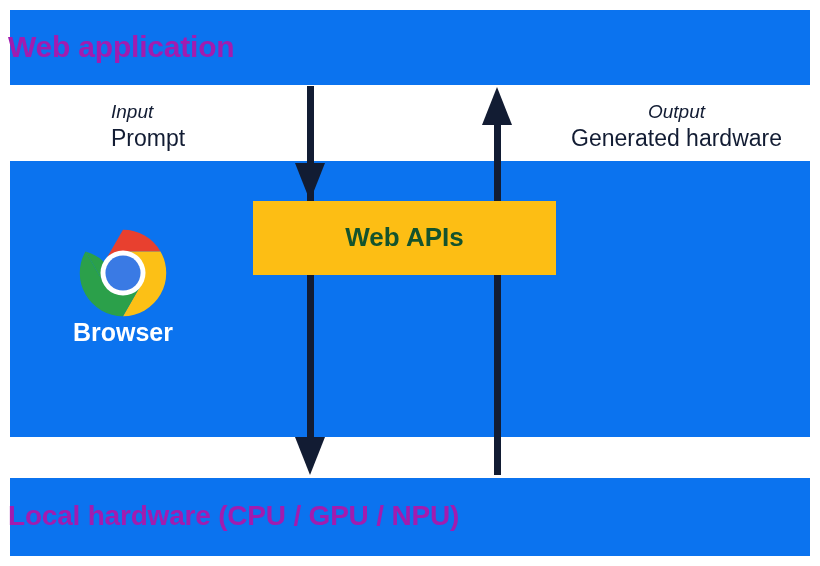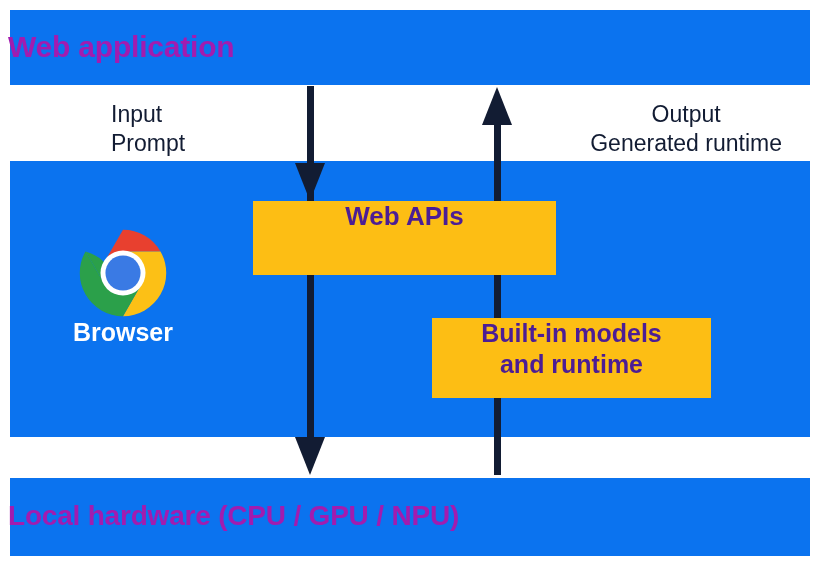--- a/index.html
+++ b/index.html
@@ -64,45 +64,45 @@
     border-bottom: 38px solid #121c33;
   }
   #arrow-down-head-mid { left: 295px; top: 163px; }
   #arrow-down-head-bot { left: 295px; top: 437px; }
   #arrow-up-head-top   { left: 482px; top: 87px;  }
 
   
   .yellow-box {
     position: absolute;
     background: #fdbe14;
-    color: #4c1d95;
+    color: #14532d;
     font-weight: bold;
     display: flex;
-    align-items: flex-start;
+    align-items: center;
     justify-content: center;
     text-align: center;
     line-height: 1.22;
   }
   #box-web-apis {
     left: 253px; top: 201px; width: 303px; height: 74px;
     font-size: 26px;
   }
   #box-builtin-models {
     left: 432px; top: 318px; width: 279px; height: 80px;
     font-size: 25px;
   }
 
   
   .edge-label {
     position: absolute;
     color: #121c33;
     line-height: 1.25;
     white-space: nowrap;
   }
-  .edge-label .kind  { display: block; font-size: 23px; font-weight: normal; }
+  .edge-label .kind  { display: block; font-size: 19px; font-weight: normal; font-style: italic; }
   .edge-label .value { display: block; font-size: 23px; font-weight: normal; }
   #label-input  { left: 111px; top: 100px; text-align: left; }
   #label-output { right: 38px; top: 100px; text-align: center; }
 
   
   #browser-group {
     position: absolute;
     left: 55px;
     top: 228px;
     width: 136px;
@@ -136,33 +136,27 @@
   <div class="arrow-line" id="arrow-up-line"></div>
   <div class="arrow-head up" id="arrow-up-head-top"></div>
 
   <div class="edge-label" id="label-input">
     <span class="kind">Input</span>
     <span class="value">Prompt</span>
   </div>
 
   <div class="edge-label" id="label-output">
     <span class="kind">Output</span>
-    <span class="value">Generated runtime</span>
+    <span class="value">Generated hardware</span>
   </div>
 
   <div class="yellow-box" id="box-web-apis">
     <span>Web APIs</span>
   </div>
 
-  <div class="yellow-box" id="box-builtin-models">
-    <span>
-      <span>Built-in models</span><br>
-      <span>and runtime</span>
-    </span>
-  </div>
 
   <div id="browser-group">
     <svg id="chrome-icon" width="90" height="90" viewBox="0 0 100 100">
 
       <path d="M50 2 A48 48 0 0 1 91.6 26 L50 26 A24 24 0 0 0 29.2 38 Z" fill="#e8402f"></path>
 
       <path d="M91.6 26 A48 48 0 0 1 50 98 L70.8 62 A24 24 0 0 0 70.8 38 L70.8 38 A24 24 0 0 0 50 26 Z" fill="#fcc016"></path>
 
       <path d="M50 98 A48 48 0 0 1 8.4 26 L29.2 62 A24 24 0 0 0 70.8 62 Z" fill="#2ba04a"></path>
 

